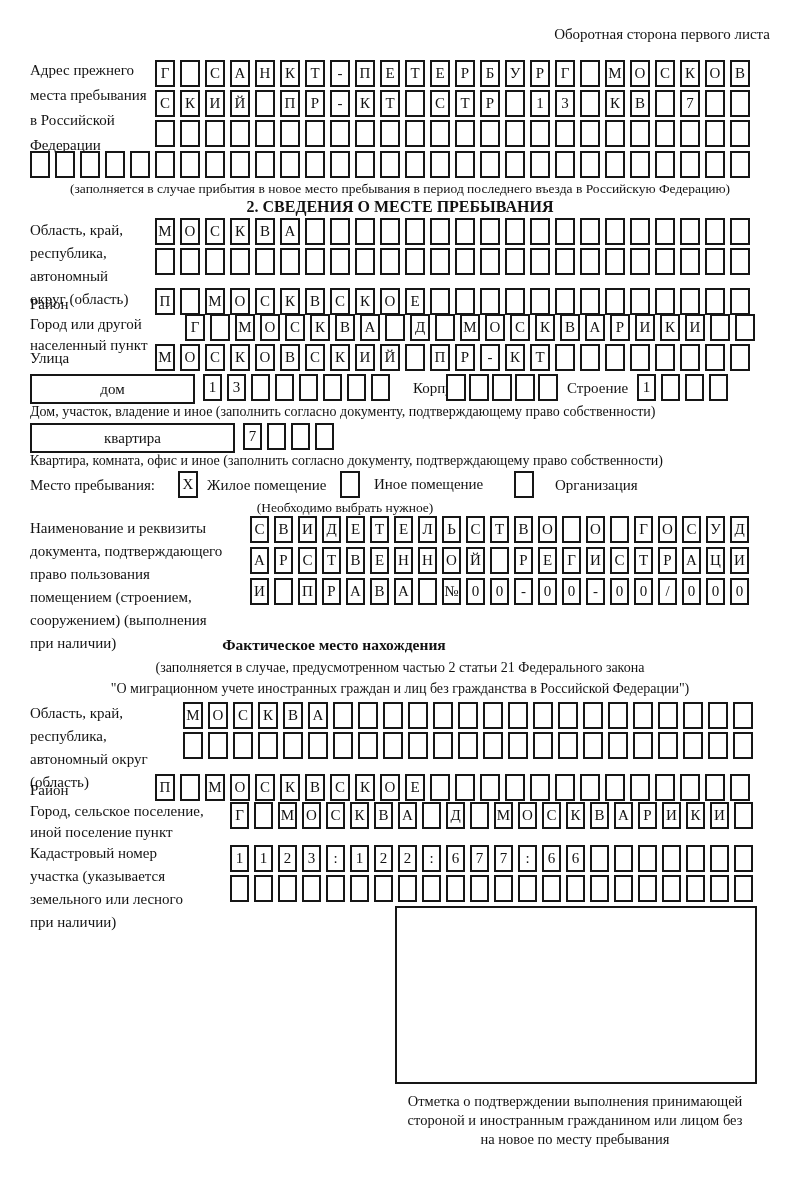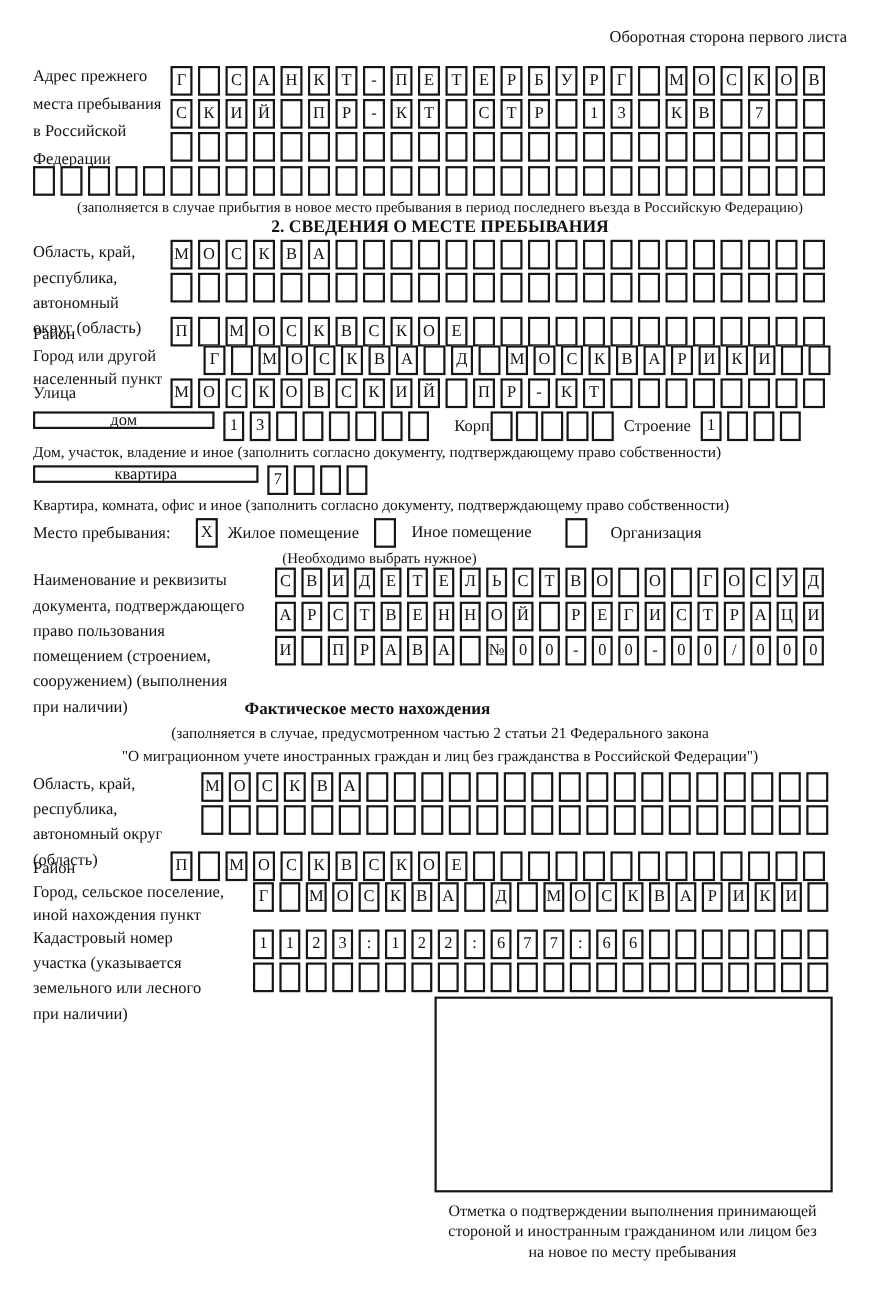--- a/index.html
+++ b/index.html
@@ -17,21 +17,21 @@
   .cell{
     width:20px;height:27px;border:2px solid #161616;box-sizing:border-box;
     display:flex;align-items:center;justify-content:center;
     font-size:15px;background:#fff;flex:none;
   }
   .p24{gap:5px;}
   .p24 .cell{width:19px;}
   .p23{gap:3px;}
   .p23 .cell{width:20px;}
   .widebox{
-    border:2px solid #161616;height:16px;box-sizing:border-box;
+    border:2px solid #161616;height:30px;box-sizing:border-box;
     display:flex;align-items:center;justify-content:center;font-size:15px;background:#fff;
   }
   .bigbox{border:2px solid #161616;background:#fff;box-sizing:border-box;}
   .ctr{text-align:center;}
 </style>
 </head>
 <body>
 
 <div class="abs lbl" style="left:430px;top:22px;width:340px;text-align:right;">Оборотная сторона первого листа</div>
 
@@ -513,21 +513,21 @@
     <span class="cell"></span>
     <span class="cell"></span>
     <span class="cell"></span>
     <span class="cell"></span>
     <span class="cell"></span>
     <span class="cell"></span>
   </div>
 
 <div class="abs lbl" style="left:30px;top:801px;width:210px;line-height:21px;">
   <div>Город, сельское поселение,</div>
-  <div>иной нахождения пункт</div>
+  <div>иной поселение пункт</div>
 </div>
 <div class="abs cellrow p24" style="left:230px;top:802px;">
     <span class="cell">Г</span>
     <span class="cell"></span>
     <span class="cell">М</span>
     <span class="cell">О</span>
     <span class="cell">С</span>
     <span class="cell">К</span>
     <span class="cell">В</span>
     <span class="cell">А</span>

